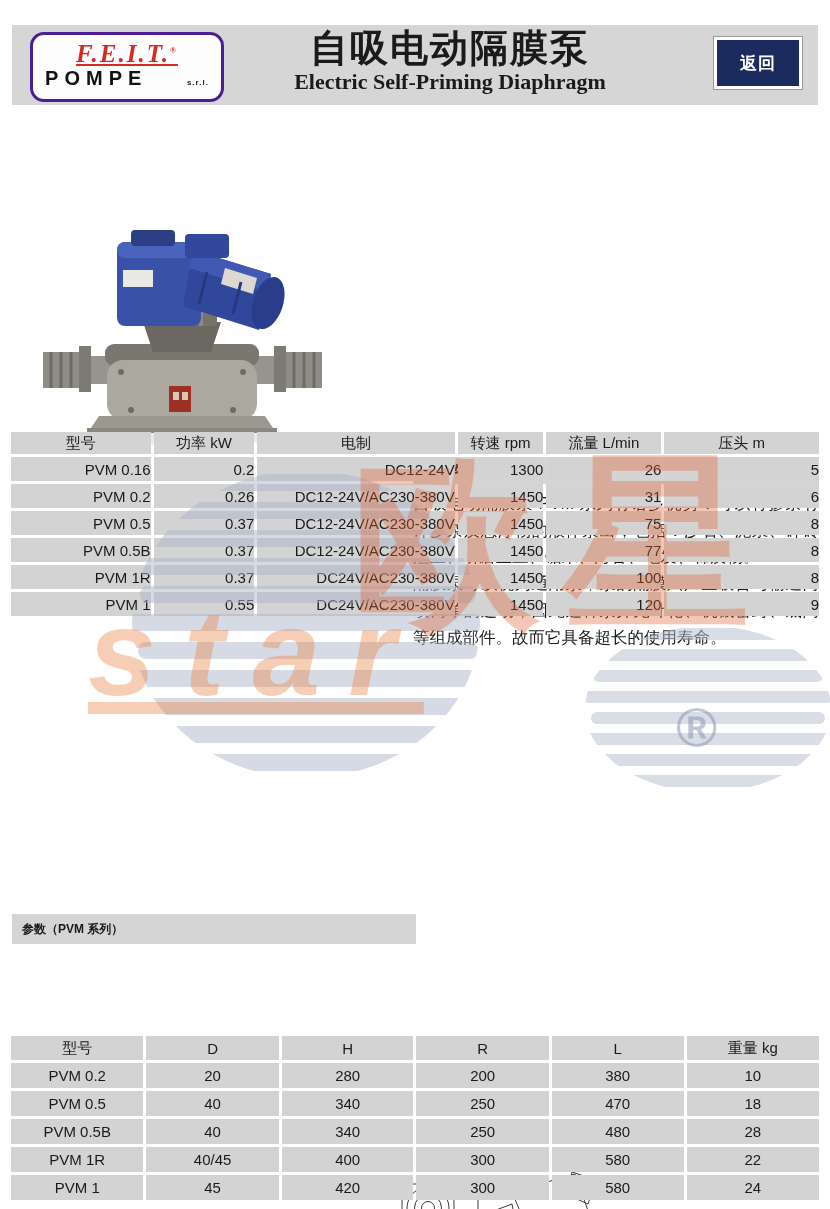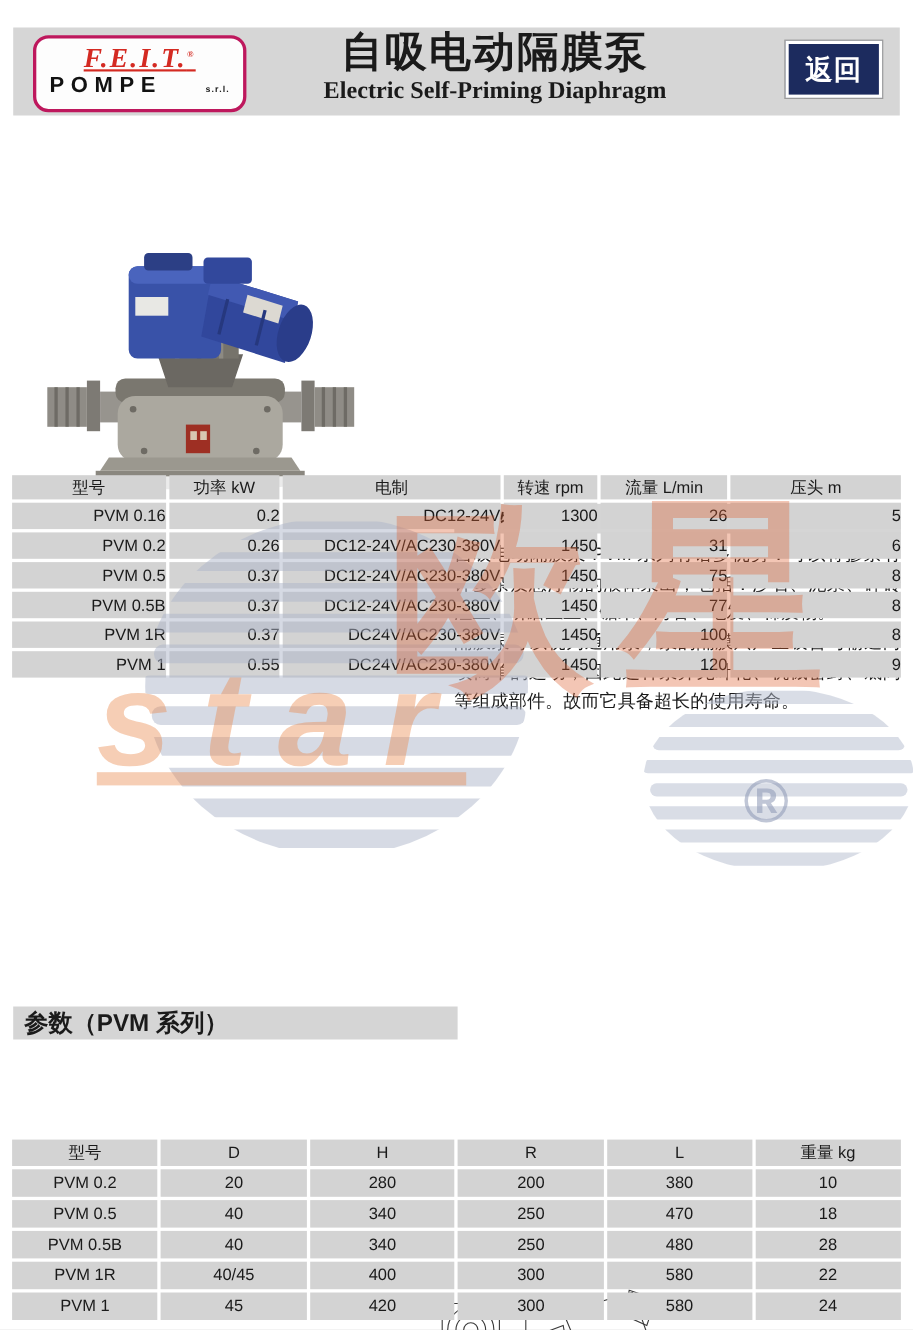--- a/index.html
+++ b/index.html
@@ -1,44 +1,44 @@
 <!DOCTYPE html>
 <html><head>
 <meta charset="utf-8">
 <style>
   html,body{margin:0;padding:0;background:#888;}
   #page{position:relative;width:830px;height:1209px;background:#ffffff;overflow:hidden;
         font-family:"Liberation Sans", sans-serif;color:#1a1a1a;margin:0 auto;}
   
   .header-bar{position:absolute;left:12px;top:25px;width:806px;height:80px;background:#d6d6d6;}
   .logo{position:absolute;left:18px;top:7px;width:188px;height:64px;background:#fdfdfd;
-        border:3px solid #be185d;border-radius:14px;text-align:center;}
+        border:3px solid #4c1d95;border-radius:14px;text-align:center;}
   .logo-feit{display:block;margin-top:6px;font-family:"Liberation Serif",serif;font-weight:bold;
         font-style:italic;font-size:25px;color:#d42a22;letter-spacing:2px;line-height:1;
         text-decoration:underline;}
   .logo-reg{font-size:8px;vertical-align:super;font-style:normal;}
   .logo-pompe{display:block;font-weight:bold;font-size:20px;color:#121212;letter-spacing:6px;line-height:1.2;}
   .logo-srl{font-size:8px;letter-spacing:1px;color:#222;padding-left:28px;}
   .titles{position:absolute;left:200px;right:130px;top:4px;text-align:center;}
   .title-cn{font-size:38px;font-weight:bold;letter-spacing:2px;line-height:38px;}
   .title-en{font-family:"Liberation Serif",serif;font-weight:bold;font-size:22px;line-height:30px;}
   .back-btn{position:absolute;right:16px;top:12px;width:82px;height:46px;background:#1c2b5e;
-        border:3px solid #ffffff;outline:1px solid #9a9a9a;color:#ffffff;font-size:25px;font-weight:bold;
+        border:3px solid #ffffff;outline:1px solid #9a9a9a;color:#ffffff;font-size:17px;font-weight:bold;
         display:flex;align-items:center;justify-content:center;cursor:pointer;letter-spacing:1px;}
   
   .photo{position:absolute;left:35px;top:130px;width:295px;height:245px;}
   
   .features{position:absolute;left:413px;top:128px;width:406px;}
   .features-head{background:#d5d5d5;height:27px;line-height:27px;padding-left:8px;
         font-size:17px;font-weight:bold;}
   .features-body{margin-top:6px;font-size:16.5px;line-height:1.62;text-align:justify;}
   .features-body p{margin:0;}
   
   .section-head{position:absolute;left:12px;top:392px;width:404px;height:30px;background:#d5d5d5;
-        line-height:30px;padding-left:10px;font-size:22px;font-weight:bold;box-sizing:border-box;}
+        line-height:30px;padding-left:10px;font-size:12px;font-weight:bold;box-sizing:border-box;}
   
   table.data{position:absolute;left:8px;width:814px;border-collapse:separate;border-spacing:3px;
         table-layout:fixed;}
   table.data th,table.data td{background:#d3d3d3;font-weight:400;font-size:15px;text-align:center;
         padding:0;overflow:hidden;white-space:nowrap;}
   #spec-table{top:429px;}
   #spec-table th{height:22px;}
   #spec-table td{height:24px;text-align:right;}
   #dim-table{top:1033px;}
   #dim-table th{height:24px;}

